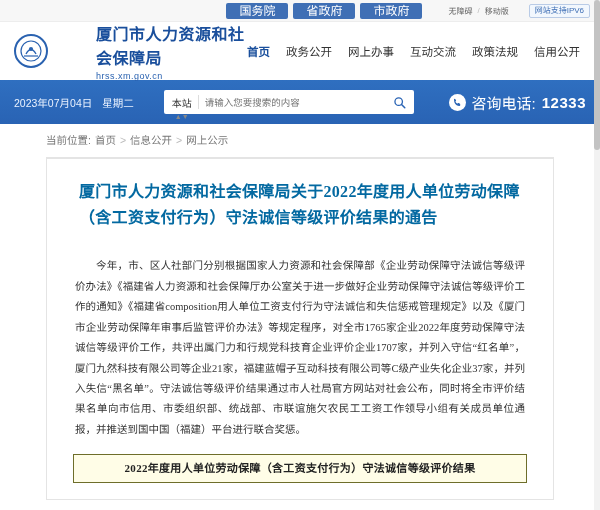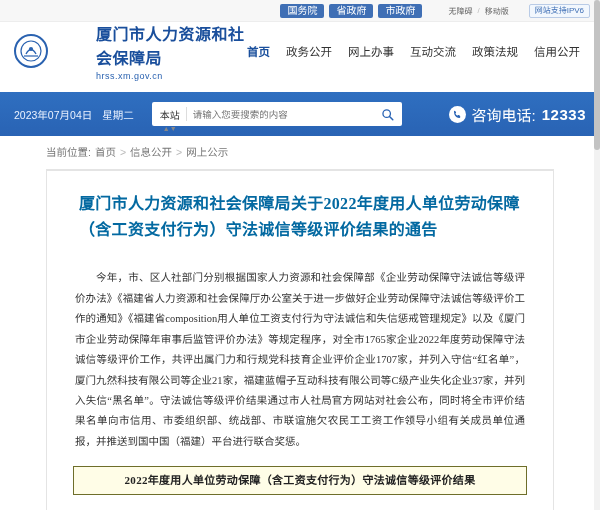--- a/index.html
+++ b/index.html
@@ -19,25 +19,25 @@
     height: 22px;
     background: #f7f7f7;
     border-bottom: 1px solid #ededed;
     display: flex;
     align-items: center;
     justify-content: flex-end;
     padding: 0 10px;
     gap: 5px;
   }
   .topbar-chip {
-    font-size: 10px;
+    font-size: 12px;
     color: #ffffff;
     background: #3f6fb5;
     border-radius: 2px;
-    padding: 2px 7px;
+    padding: 2px 13px;
     line-height: 1;
     white-space: nowrap;
   }
   .topbar-link {
     font-size: 8px;
     color: #666;
     white-space: nowrap;
   }
   .topbar-link.sep { color: #bbb; }
   .topbar-ipv6 {
@@ -98,23 +98,22 @@
   }
   .nav-item.active { color: #1a4f9c; font-weight: bold; }
 
   
   .band {
     height: 44px;
     background: linear-gradient(180deg,#2f6fc0 0%, #2963b4 100%);
     display: flex;
     align-items: center;
     padding: 0 14px;
-    gap: 10px;
+    gap: 22px;
     color: #fff;
-    margin-top: 12px;
   }
   .band-date {
     font-size: 10.5px;
     color: #eaf2ff;
     white-space: nowrap;
     display: flex;
     gap: 10px;
   }
   .search-box {
     margin-left: 8px;

